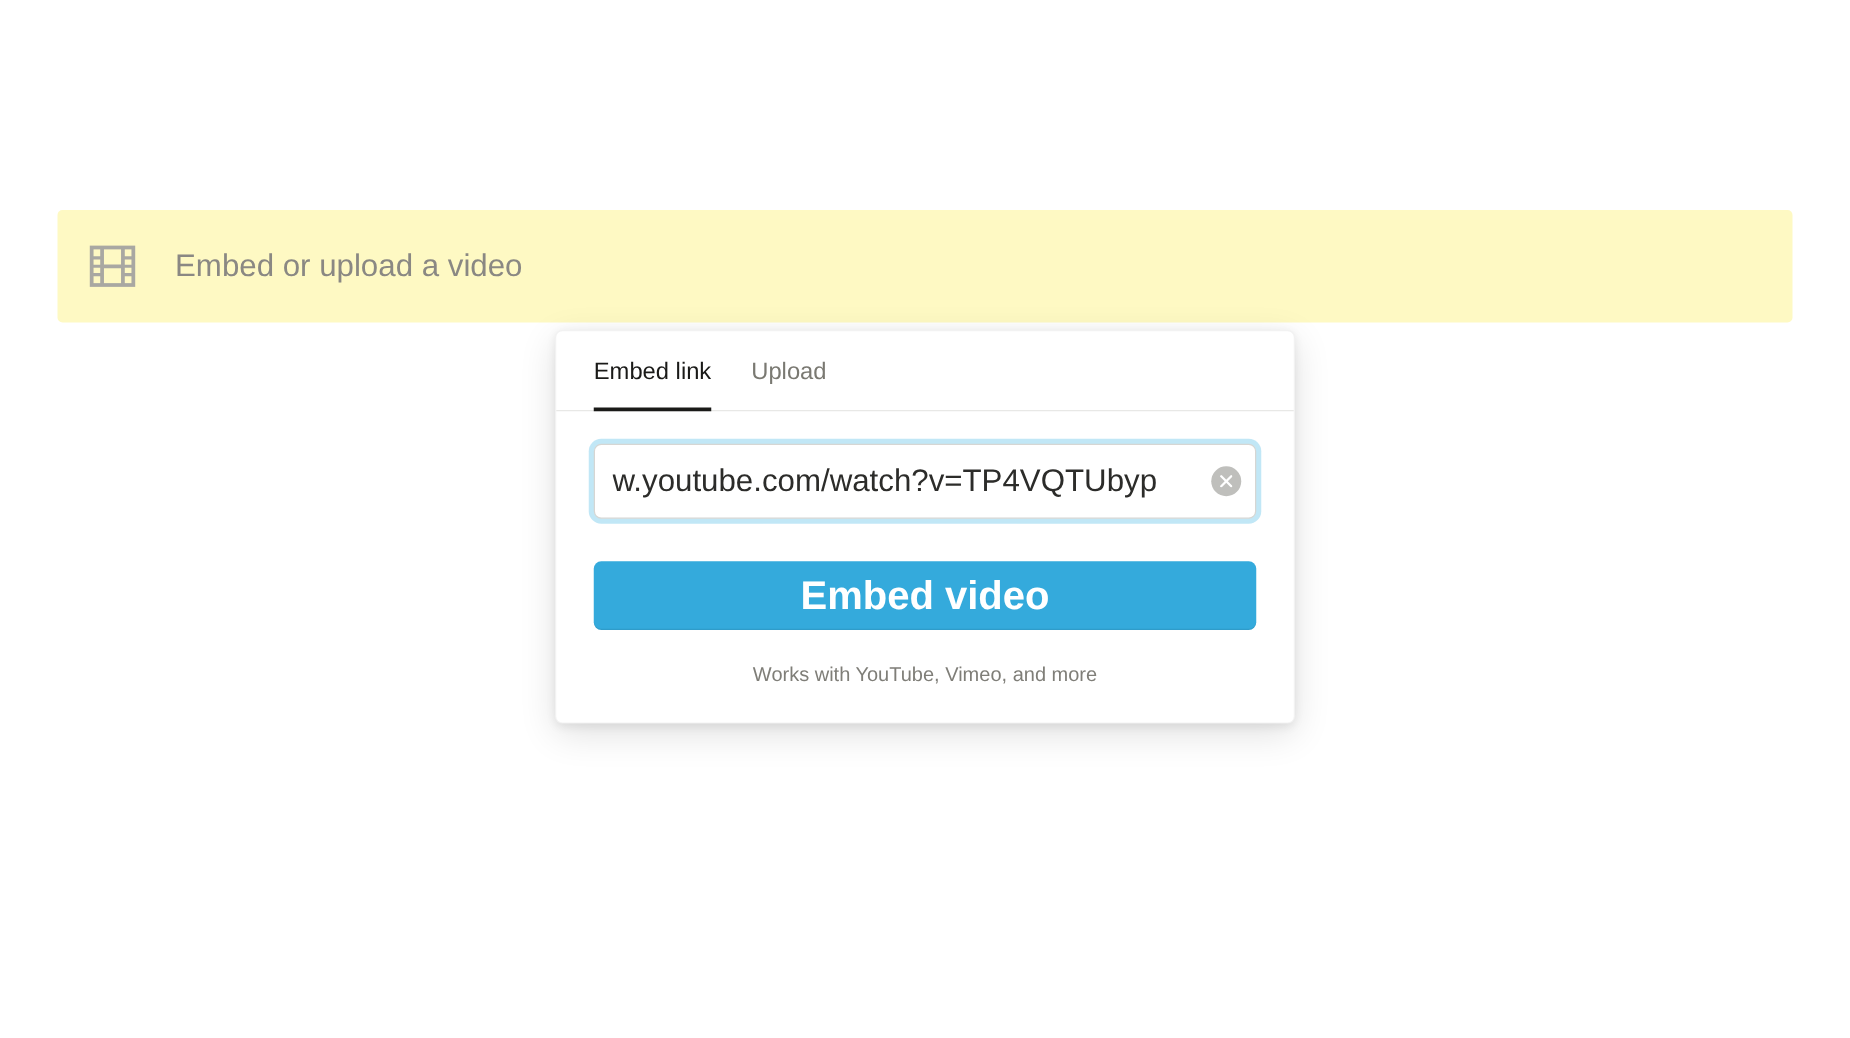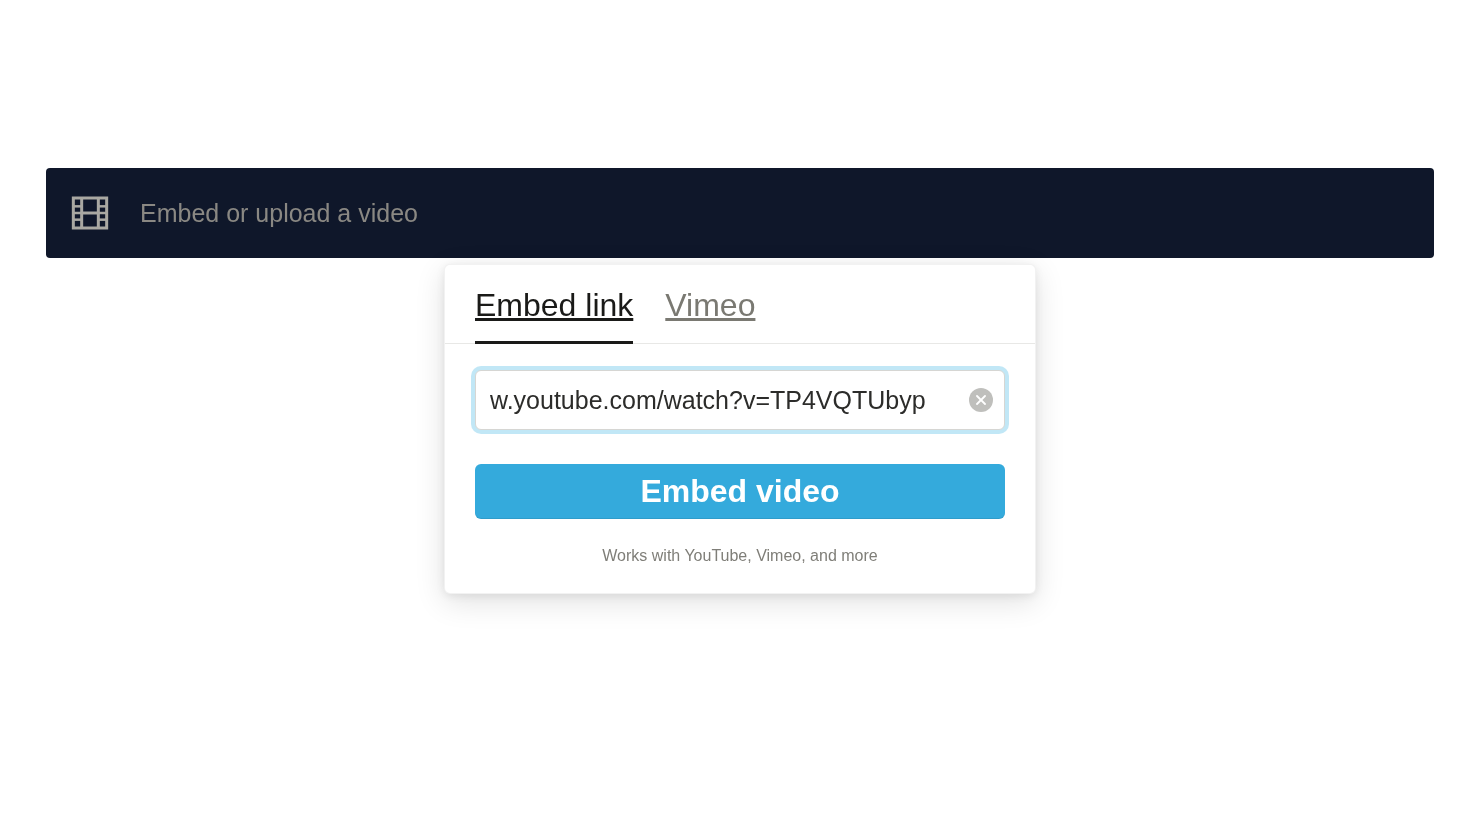--- a/index.html
+++ b/index.html
@@ -13,21 +13,21 @@
       width: 1480px;
       height: 830px;
       position: relative;
     }
     .video-block {
       position: absolute;
       left: 46px;
       top: 168px;
       width: 1388px;
       height: 90px;
-      background: #0f172a;
+      background: #fef9c3;
       border-radius: 4px;
       display: flex;
       align-items: center;
       padding-left: 24px;
     }
     .film-icon {
       width: 40px;
       height: 40px;
       display: flex;
       align-items: center;
@@ -50,25 +50,24 @@
       border: 1px solid rgba(0,0,0,0.05);
     }
     .tabs {
       display: flex;
       padding: 0 30px;
       border-bottom: 1px solid #e8e8e6;
       gap: 32px;
     }
     .tab {
       padding: 22px 0 19px 0;
-      font-size: 32px;
+      font-size: 19px;
       color: #7a7972;
       cursor: pointer;
       position: relative;
-      text-decoration: underline;
     }
     .tab.active {
       color: #1a1a18;
     }
     .tab.active::after {
       content: "";
       position: absolute;
       left: 0;
       right: 0;
       bottom: -1px;
@@ -152,21 +151,21 @@
   </span>
   <span class="video-block-text">Embed or upload a video</span>
 </div>
 
 <div class="popup">
   <div class="tabs">
     <div class="tab active">
       <span>Embed link</span>
     </div>
     <div class="tab">
-      <span>Vimeo</span>
+      <span>Upload</span>
     </div>
   </div>
   <div class="popup-body">
     <div class="input-wrapper">
       <input type="text" class="url-input" value="w.youtube.com/watch?v=TP4VQTUbyp" style="">
       <span class="clear-btn">
         <svg viewBox="0 0 10 10">
           <line x1="1" y1="1" x2="9" y2="9" stroke="#ffffff" stroke-width="1.8" stroke-linecap="round"></line>
           <line x1="9" y1="1" x2="1" y2="9" stroke="#ffffff" stroke-width="1.8" stroke-linecap="round"></line>
         </svg>

